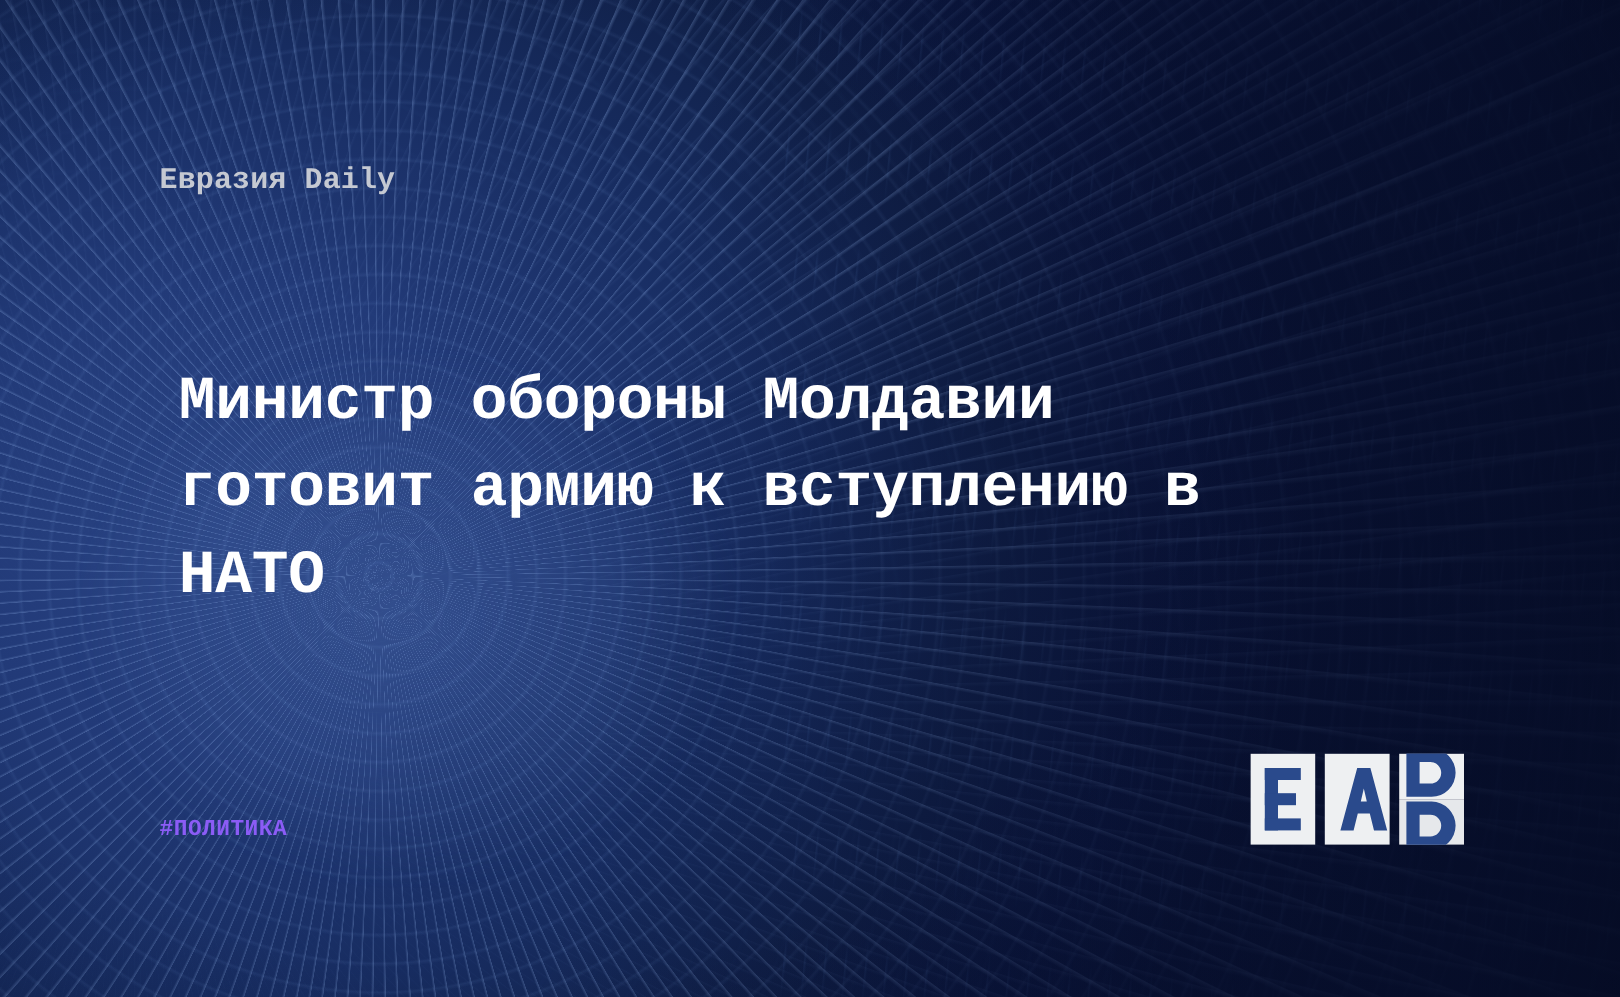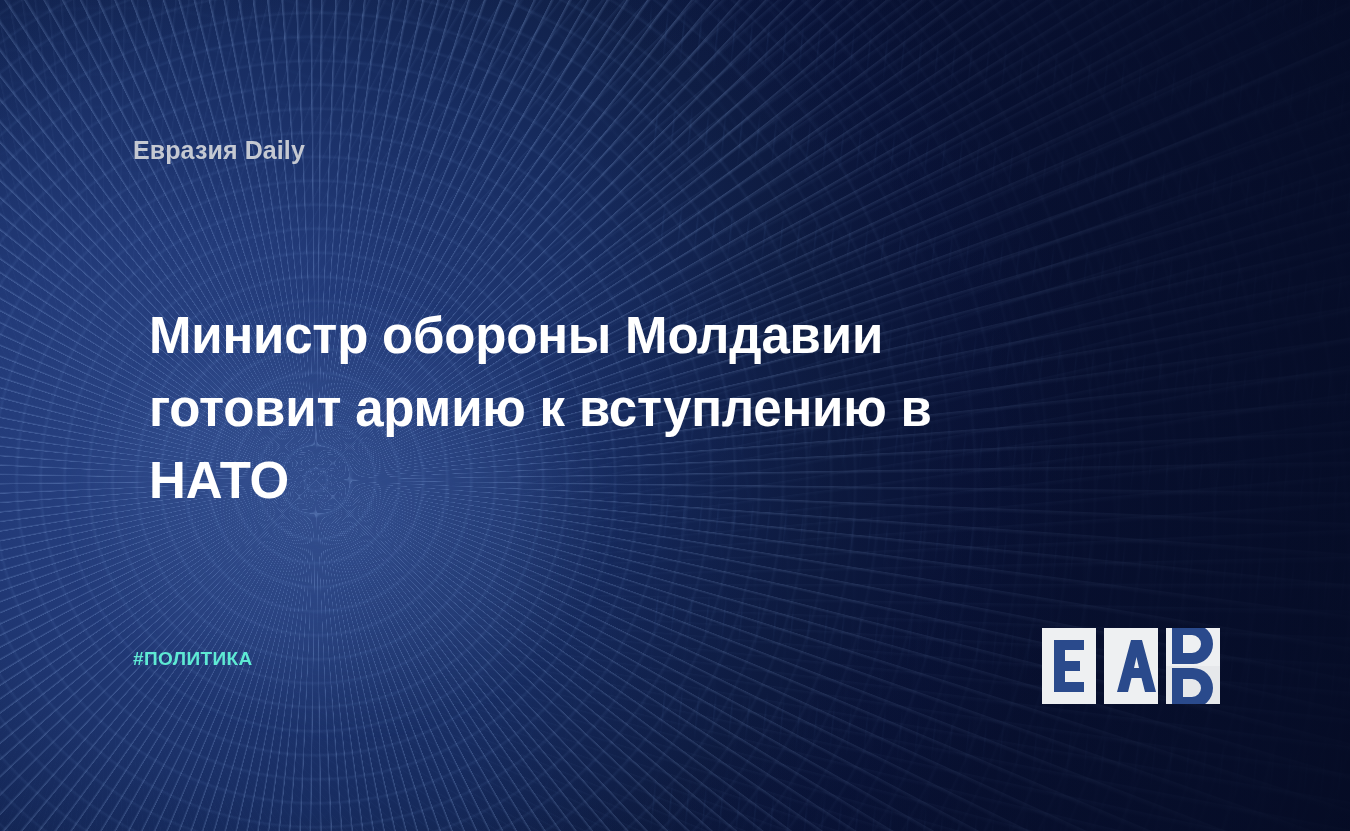--- a/index.html
+++ b/index.html
@@ -6,21 +6,21 @@
     margin: 0;
     padding: 0;
     background: #0a1430;
   }
   #card {
     position: relative;
     width: 1350px;
     height: 831px;
     overflow: hidden;
     background: #0d1b45;
-    font-family: Liberation Sans, sans-serif;
+    font-family: Liberation Mono, monospace;
   }
 
   
   .bg-base {
     position: absolute;
     inset: 0;
     background:
       radial-gradient(ellipse 900px 760px at 14% 52%,
           #2a4484 0%, #223a78 26%, #172c60 52%, #102048 72%, #0b1740 88%, #091337 100%),
       linear-gradient(105deg, #162c63 0%, #122450 34%, #0c1a41 62%, #081232 100%);
@@ -143,24 +143,24 @@
     font-weight: bold;
     line-height: 1.42;
     color: #ffffff;
     letter-spacing: -0.2px;
     margin-left: 16px;
   }
 
   .tag {
     position: absolute;
     left: 133px;
-    top: 648px;
+    top: 680px;
     font-size: 19px;
     font-weight: bold;
-    color: #5eead4;
+    color: #8b5cf6;
     letter-spacing: 0.4px;
     white-space: nowrap;
   }
 
   
   .logo {
     position: absolute;
     left: 1042px;
     top: 628px;
     width: 180px;

